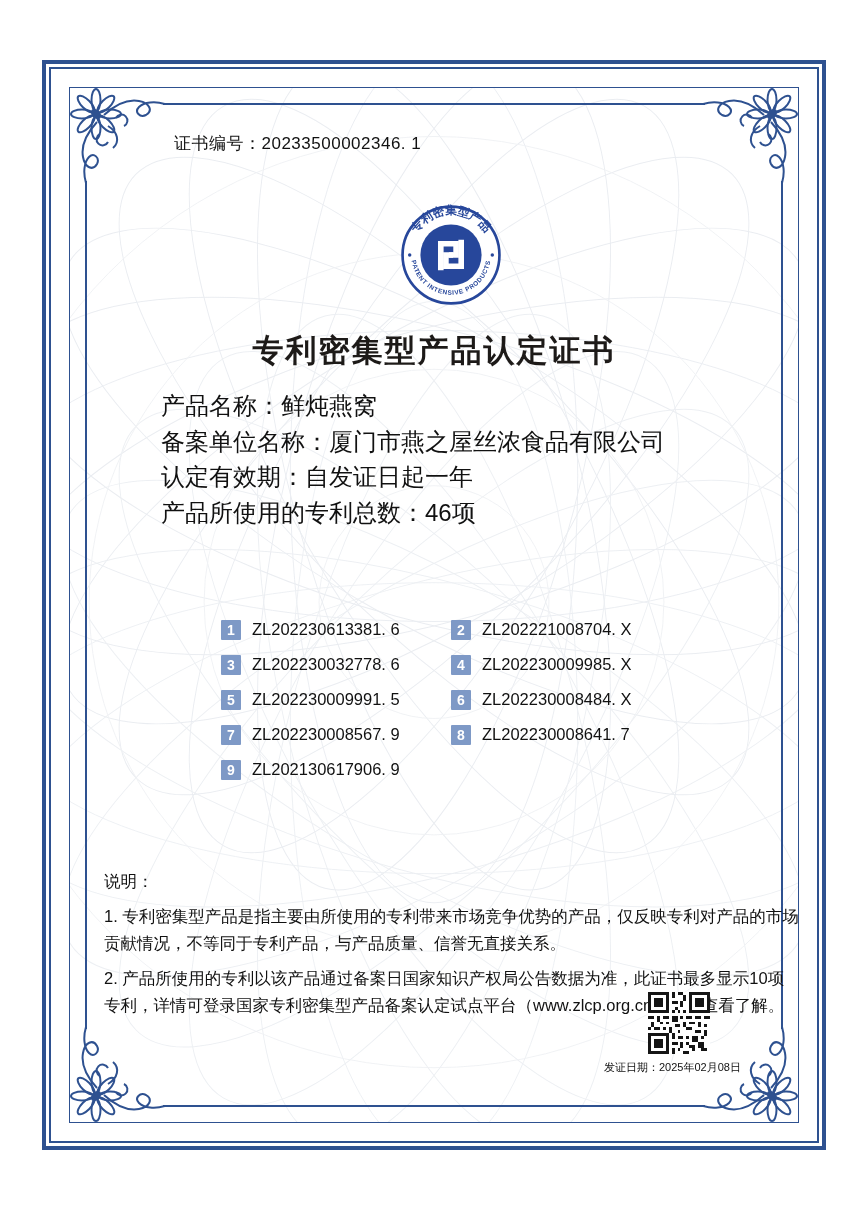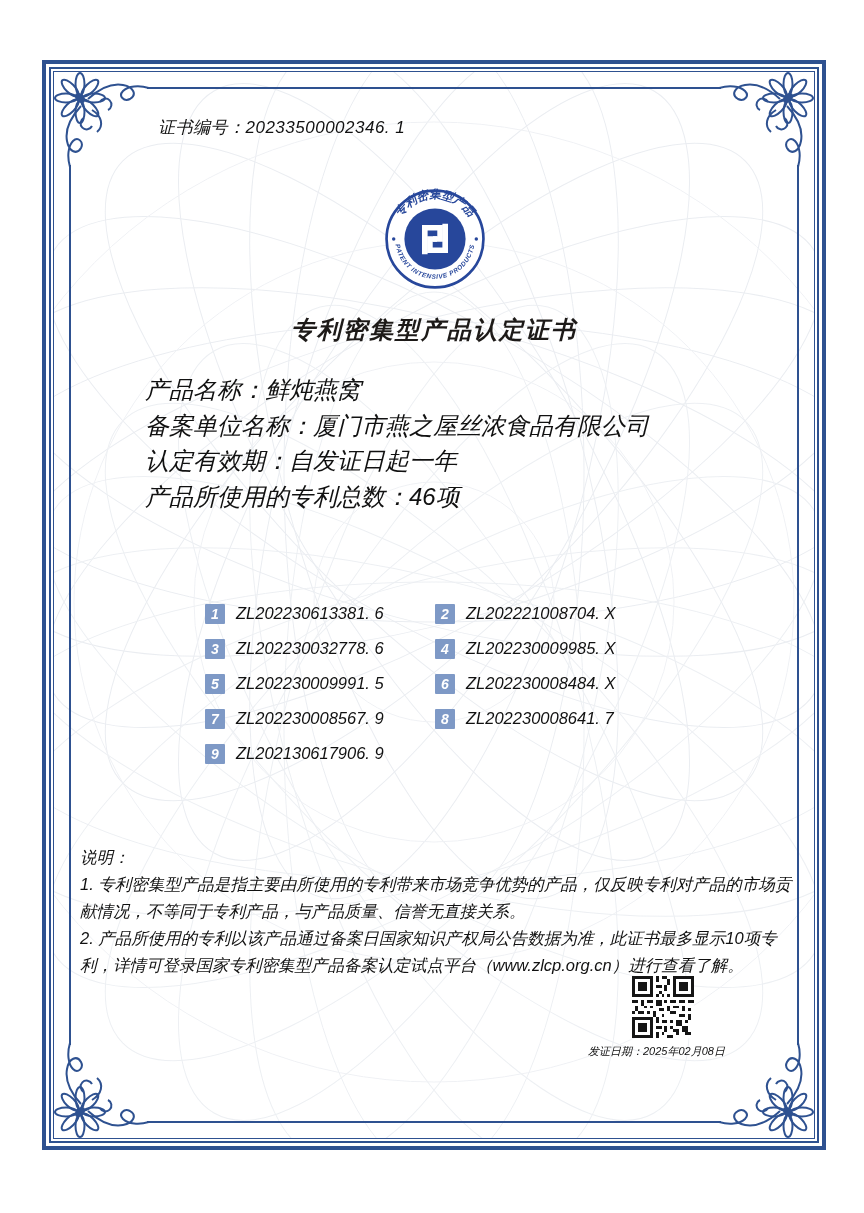--- a/index.html
+++ b/index.html
@@ -1,48 +1,48 @@
 <!DOCTYPE html>
 <html><head>
 <meta charset="utf-8">
 <style>
   html,body{margin:0;padding:0;background:#ffffff;}
   body{width:864px;height:1213px;position:relative;overflow:hidden;
        font-family:"Liberation Sans","DejaVu Sans",sans-serif;color:#111;}
   .cert{position:absolute;left:42px;top:60px;width:784px;height:1090px;box-sizing:border-box;
         border:4px solid var(--frame);padding:3px;background:#fff;}
-  .f2{height:100%;box-sizing:border-box;border:2px solid var(--frame);padding:2px;font-style:italic;}
+  .f2{height:100%;box-sizing:border-box;border:2px solid var(--frame);padding:18px;}
   .f3{height:100%;box-sizing:border-box;border:1px solid var(--frame);position:relative;overflow:hidden;}
   .guilloche{position:absolute;inset:0;width:100%;height:100%;z-index:0;pointer-events:none;}
   .deco-line{position:absolute;background:var(--frame);z-index:1;}
   .dl-top{top:15px;left:93px;right:93px;height:2px;}
   .dl-bottom{bottom:15px;left:93px;right:93px;height:2px;}
   .dl-left{left:15px;top:93px;bottom:93px;width:2px;}
   .dl-right{right:15px;top:93px;bottom:93px;width:2px;}
   .flourish{position:absolute;width:95px;height:95px;z-index:2;}
   .fl-tl{top:0;left:0;}
   .fl-tr{top:0;right:0;transform:scaleX(-1);}
   .fl-bl{bottom:0;left:0;transform:scaleY(-1);}
   .fl-br{bottom:0;right:0;transform:scale(-1,-1);}
   .content{position:absolute;inset:0;z-index:3;}
   .cert-no{position:absolute;left:104px;top:44px;font-size:17px;letter-spacing:.5px;}
   .seal{position:absolute;left:330px;top:116px;width:102px;height:102px;}
   .title{position:absolute;left:0;top:242px;width:100%;text-align:center;
          font-family:"Liberation Serif","DejaVu Serif",serif;font-weight:700;
-         font-size:24px;letter-spacing:2px;color:#1d1a18;}
+         font-size:31px;letter-spacing:2px;color:#1d1a18;}
   .fields{position:absolute;left:91px;top:300px;font-size:24px;line-height:35.5px;}
   .field-row{white-space:nowrap;}
   .patents{position:absolute;left:151px;top:524px;display:grid;
            grid-template-columns:230px 230px;grid-auto-rows:35px;}
   .patent{display:flex;align-items:center;font-size:16.5px;}
   .badge{display:inline-flex;align-items:center;justify-content:center;width:20px;height:20px;
          background:var(--badge);color:#fff;font-size:14px;font-weight:700;margin-right:11px;
          flex:0 0 20px;border-radius:1px;}
   .notes{position:absolute;left:26px;top:772px;width:712px;font-size:16.5px;line-height:27px;}
-  .notes p{margin:0;}
+  .notes p{margin:8px;}
   .qr{position:absolute;left:578px;top:904px;width:62px;height:62px;}
   .issue{position:absolute;left:534px;top:972px;font-size:11px;white-space:nowrap;}
 </style>
 </head>
 <body>
 
 <svg width="0" height="0" style="position:absolute">
   <defs>
     <symbol id="flourish-sym" viewBox="0 0 95 95">
       <g fill="none" stroke="#2e5190" stroke-width="2">

